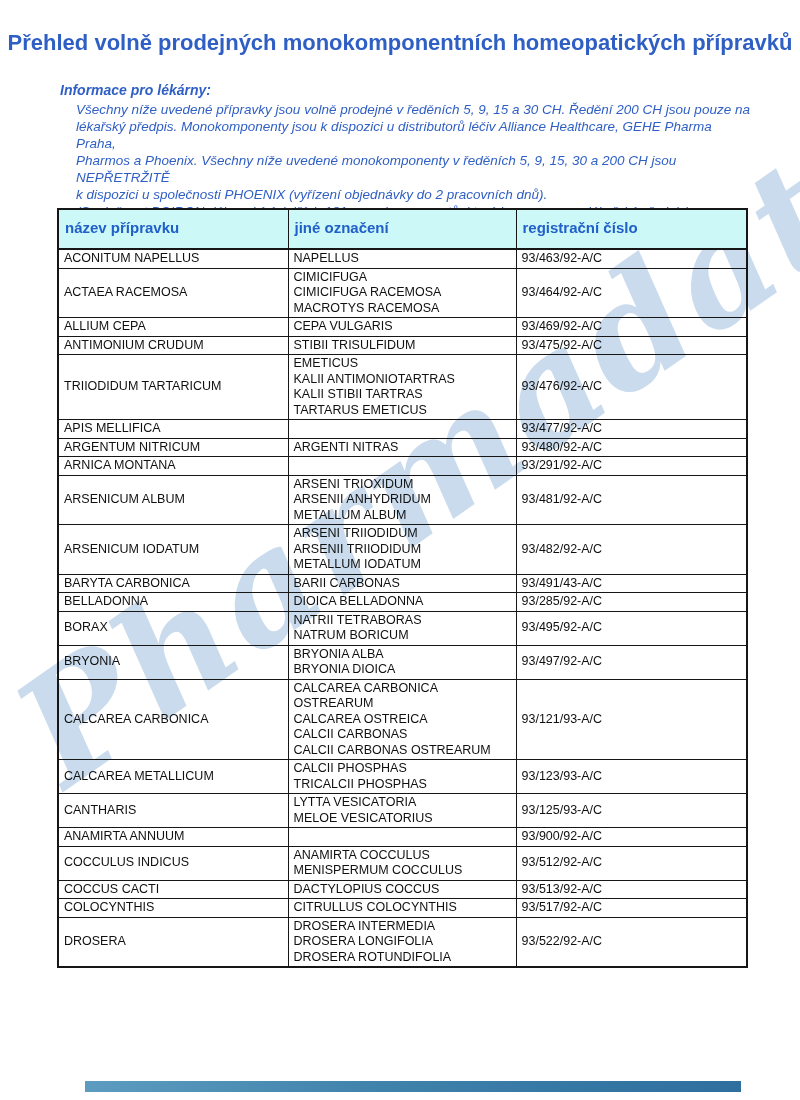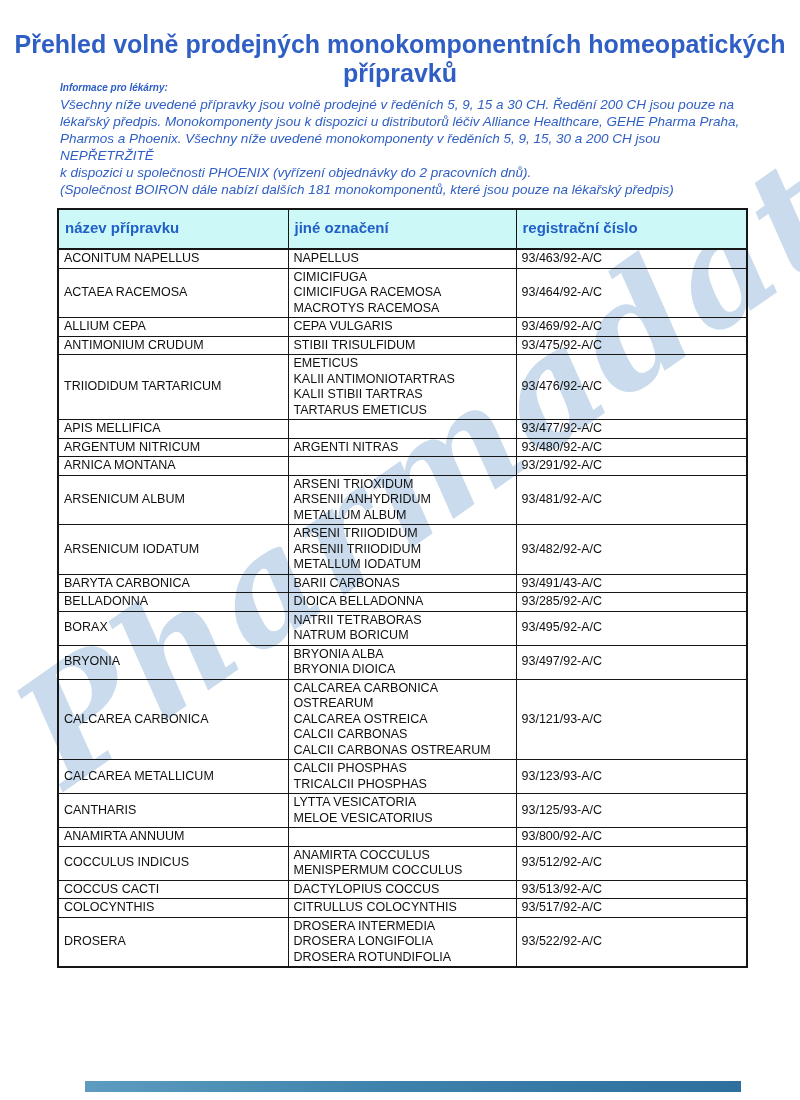--- a/index.html
+++ b/index.html
@@ -11,42 +11,43 @@
     font-family: "Liberation Sans", sans-serif;
     position: relative;
     overflow: hidden;
   }
   .page-title {
     position: absolute;
     top: 30px;
     left: 0;
     width: 800px;
     text-align: center;
-    font-size: 25px;
+    font-size: 22px;
     font-weight: bold;
     color: #2f5fc4;
     letter-spacing: 0px;
   }
   .info-block {
     position: absolute;
     left: 60px;
     top: 82px;
     width: 695px;
     color: #2f5fc4;
   }
   .info-heading {
-    font-size: 10px;
+    font-size: 14px;
     font-weight: bold;
     font-style: italic;
     margin-bottom: 3px;
   }
   .info-line {
     font-size: 13.5px;
     font-style: italic;
     line-height: 17px;
+    margin-left: 16px;
   }
   
   .watermark {
     position: absolute;
     left: 35px;
     top: 672px;
     height: 150px;
     line-height: 150px;
     transform: rotate(-35deg);
     transform-origin: left center;
@@ -240,21 +241,21 @@
       </tr>
       <tr>
         <td class="name-col">CANTHARIS</td>
         <td class="alt-col">LYTTA VESICATORIA
 MELOE VESICATORIUS</td>
         <td class="reg-col">93/125/93-A/C</td>
       </tr>
       <tr>
         <td class="name-col">ANAMIRTA ANNUUM</td>
         <td class="alt-col"></td>
-        <td class="reg-col">93/800/92-A/C</td>
+        <td class="reg-col">93/900/92-A/C</td>
       </tr>
       <tr>
         <td class="name-col">COCCULUS INDICUS</td>
         <td class="alt-col">ANAMIRTA COCCULUS
 MENISPERMUM COCCULUS</td>
         <td class="reg-col">93/512/92-A/C</td>
       </tr>
       <tr>
         <td class="name-col">COCCUS CACTI</td>
         <td class="alt-col">DACTYLOPIUS COCCUS</td>

